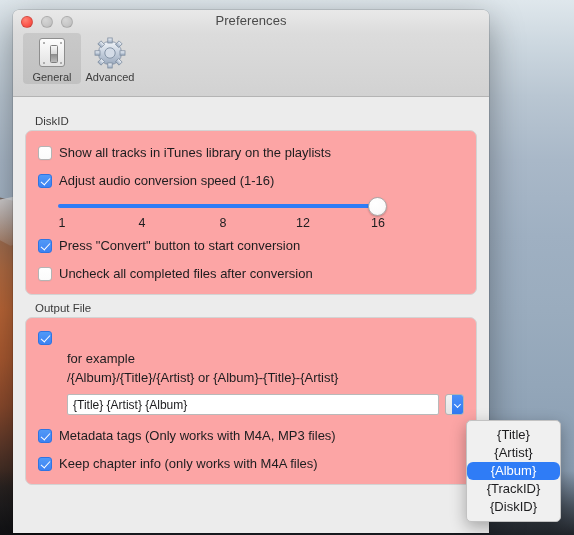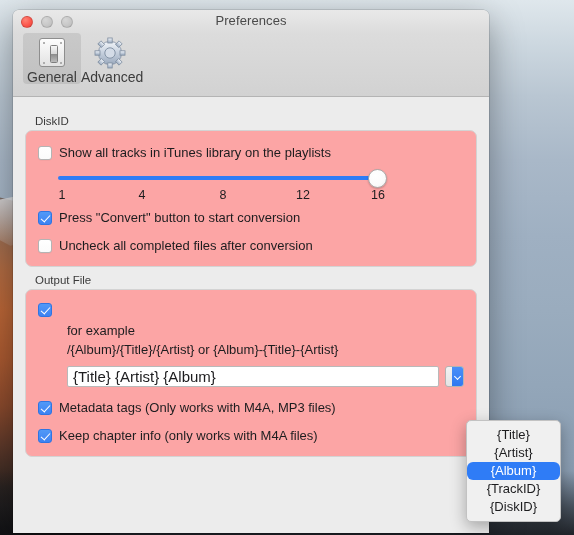--- a/index.html
+++ b/index.html
@@ -126,21 +126,21 @@
     border-radius: 4px;
     cursor: default;
   }
   .tbitem.selected { background: rgba(0,0,0,0.085); }
   .tbicon {
     width: 34px; height: 34px;
     margin: 0 auto 1px auto;
     position: relative;
   }
   .tblabel {
-    font-size: 14px;
+    font-size: 11px;
     color: #3c3c3c;
     display: block;
     line-height: 13px;
   }
 
   
   .plate {
     position: absolute;
     left: 4px; top: 2px;
     width: 26px; height: 29px;
@@ -269,21 +269,21 @@
     margin: 7px 0 0 29px;
     display: flex;
     align-items: center;
   }
   #path-field {
     width: 398px;
     height: 21px;
     background: #ffffff;
     border: 1px solid #b9b9b9;
     border-radius: 2px;
-    font-size: 15px;
+    font-size: 12px;
     color: #1d1d1f;
     padding: 0 5px;
     line-height: 19px;
     outline: none;
     font-family: "Liberation Sans", sans-serif;
   }
   #dropdown-btn {
     width: 20px; height: 21px;
     margin-left: 6px;
     border-radius: 3px;
@@ -404,20 +404,24 @@
 
       <div class="group">
         <div class="group-title">DiskID</div>
         <div class="group-box">
 
           <div class="row">
             <span class="cb off"></span>
             <span class="cb-label">Show all tracks in iTunes library on the playlists</span>
           </div>
 
+          <div class="row">
+            <span class="cb on"></span>
+            <span class="cb-label">Adjust audio conversion speed (1-16)</span>
+          </div>
 
           <div id="slider-wrap">
             <div id="track"></div>
             <div id="thumb"></div>
             <div id="ticks">
               <span class="tick" style="left:4px">1</span>
               <span class="tick" style="left:84px">4</span>
               <span class="tick" style="left:165px">8</span>
               <span class="tick" style="left:245px">12</span>
               <span class="tick" style="left:320px">16</span>

